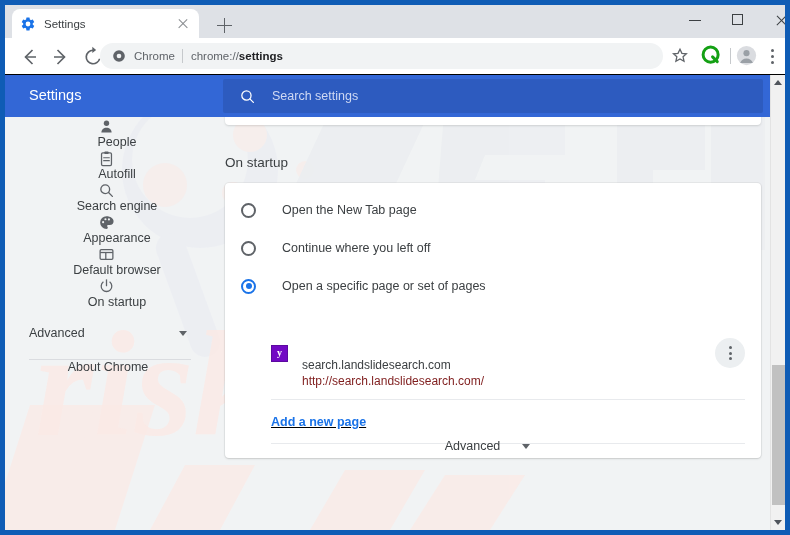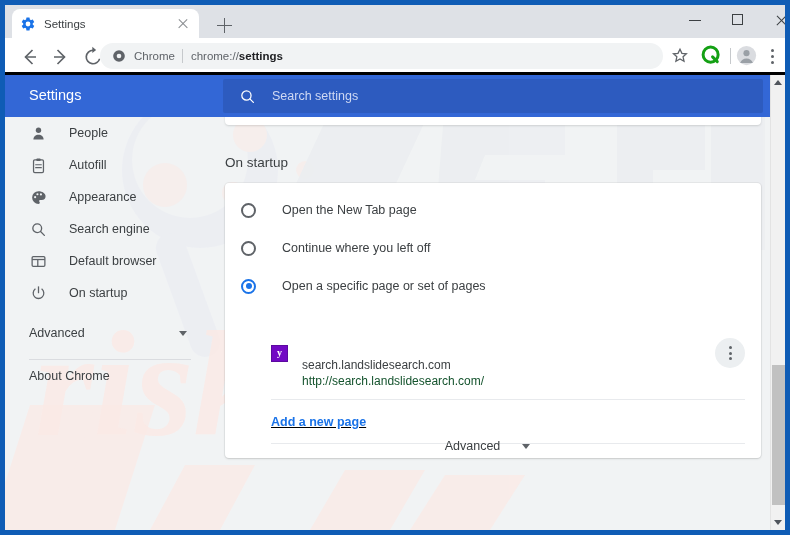--- a/index.html
+++ b/index.html
@@ -99,21 +99,21 @@
   }
   #win-close .g1 { transform: rotate(45deg); }
   #win-close .g2 { transform: rotate(-45deg); }
 
   
   #toolbar {
     position: absolute;
     left: 0; top: 33px;
     width: 780px; height: 37px;
     background: #ffffff;
-    border-bottom: 3px solid #000000;
+    border-bottom: 1px solid #000000;
     box-sizing: border-box;
   }
   .navbtn {
     position: absolute; top: 5px;
     width: 28px; height: 28px;
   }
   #nav-back { left: 10px; }
   #nav-fwd  { left: 42px; }
   #nav-reload { left: 74px; }
 
@@ -208,20 +208,21 @@
     left: 0; top: 42px;
     width: 200px; height: 413px;
     z-index: 2;
   }
   .nav-item {
     position: relative;
     height: 32px;
     display: flex; align-items: center;
     padding-left: 24px;
     box-sizing: border-box;
+    flex-direction: column;
   }
   .nav-item .ni-icon {
     width: 18px; height: 18px; flex: 0 0 18px;
     margin-right: 22px;
     display: flex; align-items: center; justify-content: center;
   }
   .nav-item .ni-label { font-size: 12.5px; color: #3c4043; }
 
   #nav-advanced {
     position: relative;
@@ -311,21 +312,21 @@
     border: 1px solid #5c09a0;
     box-sizing: border-box;
     display: flex; align-items: center; justify-content: center;
   }
   #page-entry .pe-favicon span {
     font-size: 10px; color: #ffffff; font-weight: bold;
     line-height: 1; font-family: "Liberation Serif", serif;
   }
   #page-entry .pe-text { flex: 1 1 auto; }
   #page-entry .pe-name { font-size: 12px; color: #3c4043; line-height: 16px; margin-top: 40px; }
-  #page-entry .pe-url  { font-size: 12px; color: #14532d; line-height: 16px; }
+  #page-entry .pe-url  { font-size: 12px; color: #7f1d1d; line-height: 16px; }
   #page-entry-menu {
     width: 30px; height: 30px; flex: 0 0 30px;
     border-radius: 50%;
     background: #eceff1;
     display: flex; flex-direction: column;
     align-items: center; justify-content: center;
   }
   #page-entry-menu i {
     width: 3px; height: 3px; border-radius: 50%;
     background: #5f6368; margin-bottom: 2.5px;
@@ -539,37 +540,37 @@
             <rect x="9" y="2" width="6" height="3.6" rx="1" fill="#5f6368"></rect>
             <path d="M8 11h8M8 15h8" stroke="#5f6368" stroke-width="1.6" stroke-linecap="round"></path>
           </svg>
         </span>
         <span class="ni-label">Autofill</span>
       </div>
 
       <div class="nav-item">
         <span class="ni-icon">
           <svg viewBox="0 0 24 24" width="17" height="17">
+            <circle cx="10.2" cy="10.2" r="6.2" fill="none" stroke="#5f6368" stroke-width="1.9"></circle>
+            <path d="M14.9 14.9l5.4 5.4" stroke="#5f6368" stroke-width="1.9" stroke-linecap="round"></path>
+          </svg>
+        </span>
+        <span class="ni-label">Search engine</span>
+      </div>
+
+      <div class="nav-item">
+        <span class="ni-icon">
+          <svg viewBox="0 0 24 24" width="17" height="17">
             <path d="M12 3a9 9 0 000 18c1.2 0 1.8-.8 1.8-1.7 0-.5-.2-.9-.5-1.2-.3-.3-.4-.6-.4-1 0-.9.7-1.6 1.6-1.6h1.9A5.6 5.6 0 0022 9.9C22 6 17.5 3 12 3z" fill="#5f6368"></path>
             <circle cx="7.2" cy="11.5" r="1.5" fill="#f1f3f4"></circle>
             <circle cx="10.5" cy="7.4" r="1.5" fill="#f1f3f4"></circle>
             <circle cx="15.4" cy="7.6" r="1.5" fill="#f1f3f4"></circle>
           </svg>
         </span>
         <span class="ni-label">Appearance</span>
-      </div>
-
-      <div class="nav-item">
-        <span class="ni-icon">
-          <svg viewBox="0 0 24 24" width="17" height="17">
-            <circle cx="10.2" cy="10.2" r="6.2" fill="none" stroke="#5f6368" stroke-width="1.9"></circle>
-            <path d="M14.9 14.9l5.4 5.4" stroke="#5f6368" stroke-width="1.9" stroke-linecap="round"></path>
-          </svg>
-        </span>
-        <span class="ni-label">Search engine</span>
       </div>
 
       <div class="nav-item">
         <span class="ni-icon">
           <svg viewBox="0 0 24 24" width="17" height="17">
             <rect x="3" y="5" width="18" height="14" rx="1.6" fill="none" stroke="#5f6368" stroke-width="1.8"></rect>
             <path d="M3 9.2h18" stroke="#5f6368" stroke-width="1.8"></path>
             <path d="M11 9.2V19" stroke="#5f6368" stroke-width="1.8"></path>
           </svg>
         </span>

